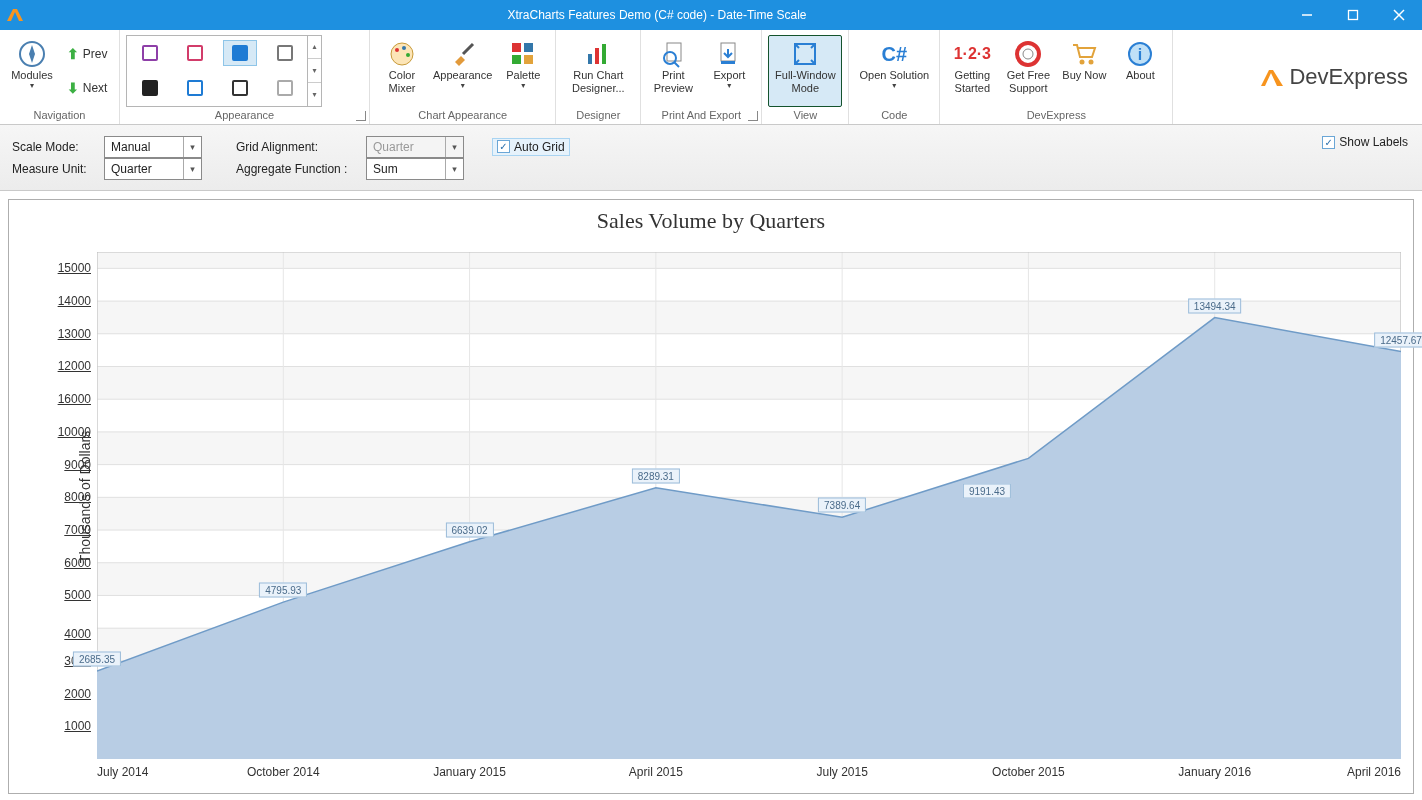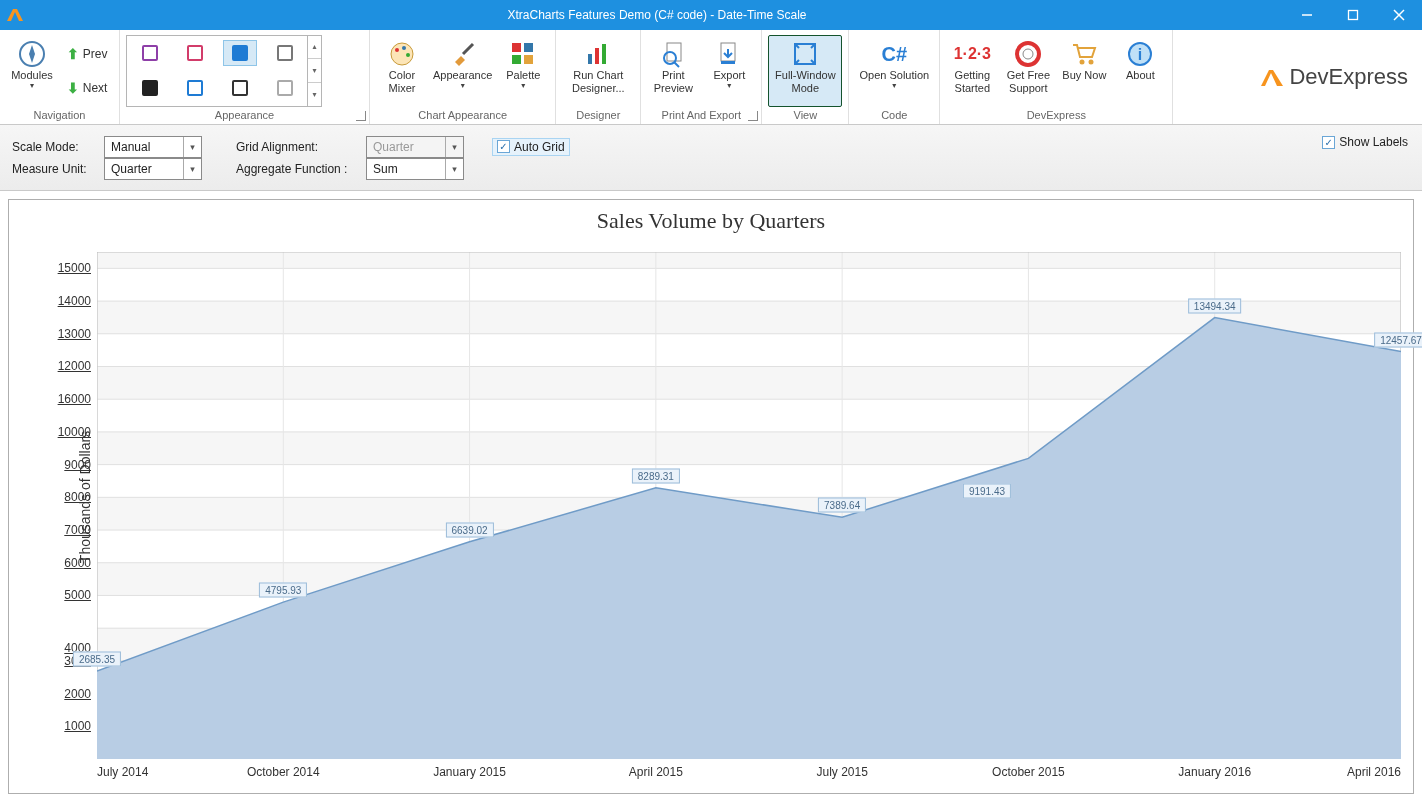--- a/index.html
+++ b/index.html
@@ -371,21 +371,21 @@
   </div>
 </div>
 
 <div class="chart-wrap">
   <div class="chart-title">Sales Volume by Quarters</div>
   <div class="ylabel">Thousands of Dollars</div>
   <div class="yticks" id="yticks">
       <div class="ytick" style="top: 474.29px;">1000</div>
       <div class="ytick" style="top: 441.581px;">2000</div>
       <div class="ytick" style="top: 408.871px;">3000</div>
-      <div class="ytick" style="top: 396px;">4000</div>
+      <div class="ytick" style="top: 382px;">4000</div>
       <div class="ytick" style="top: 343.452px;">5000</div>
       <div class="ytick" style="top: 310.742px;">6000</div>
       <div class="ytick" style="top: 278.032px;">7000</div>
       <div class="ytick" style="top: 245.323px;">8000</div>
       <div class="ytick" style="top: 212.613px;">9000</div>
       <div class="ytick" style="top: 179.903px;">10000</div>
       <div class="ytick" style="top: 147.194px;">16000</div>
       <div class="ytick" style="top: 114.484px;">12000</div>
       <div class="ytick" style="top: 81.7742px;">13000</div>
       <div class="ytick" style="top: 49.0645px;">14000</div>

